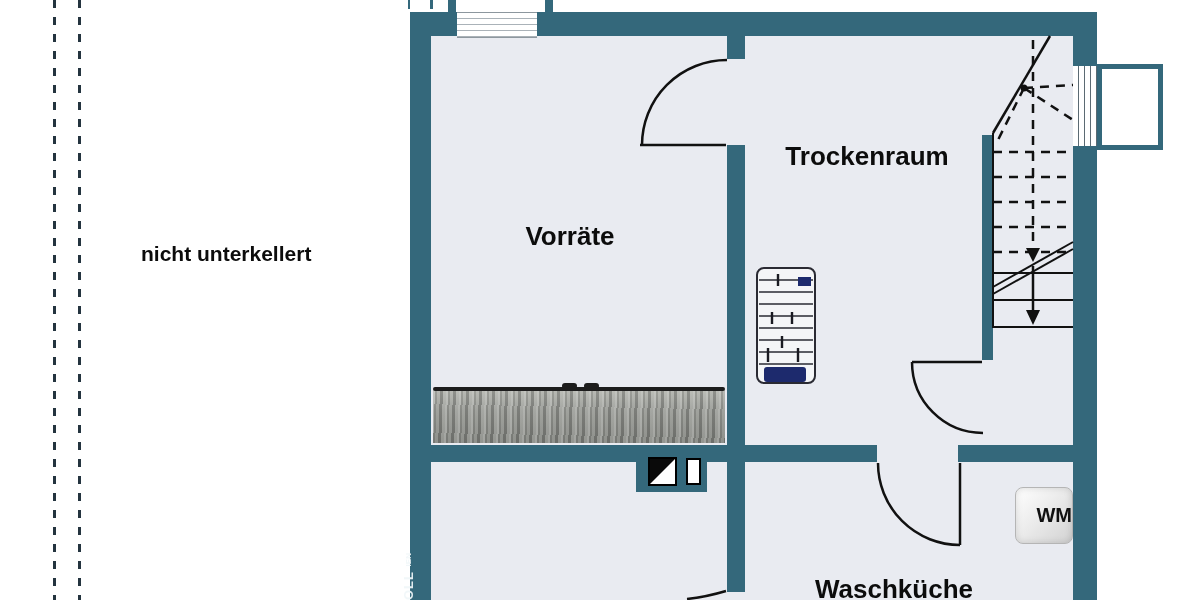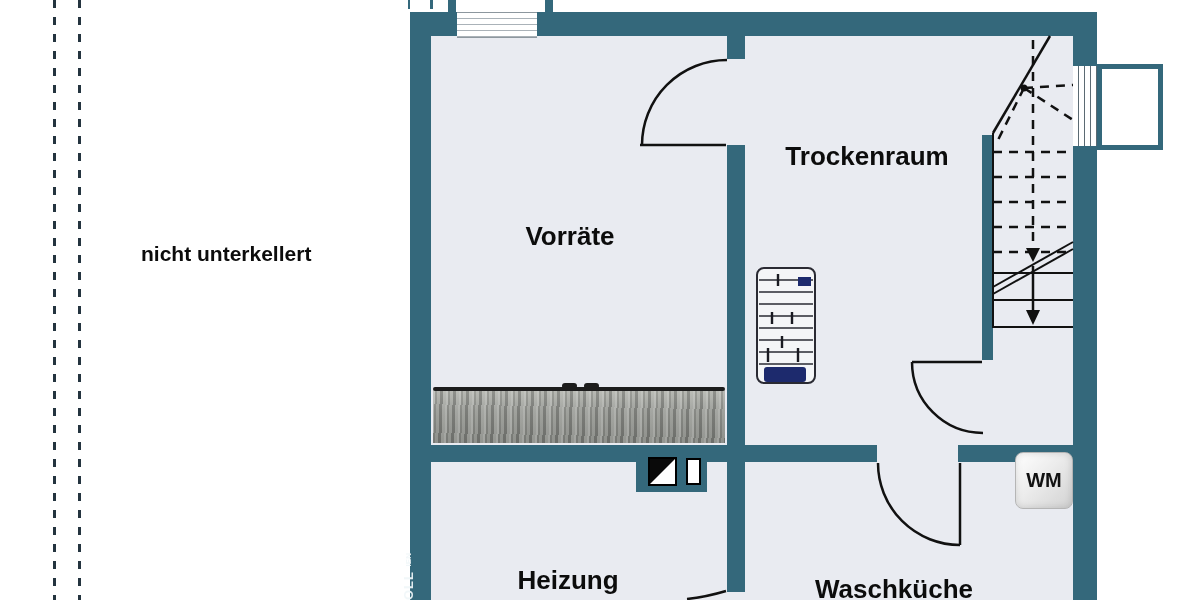--- a/index.html
+++ b/index.html
@@ -193,27 +193,26 @@
           <path d="M792,312 V324"></path>
         <path d="M782,336 V348"></path>
           <path d="M768,348 V362"></path>
           <path d="M798,348 V362"></path>
       </g>
       <rect x="798" y="277" width="13" height="9" fill="#1d2a6d"></rect>
       <rect x="764" y="367" width="42" height="15" rx="3" fill="#1d2a6d"></rect>
     </g>
   </svg>
 
-  <div class="appliance" style="top:452px;">
+  <div class="appliance" style="top:487px;justify-content:flex-end;">
     <span>WM</span>
   </div>
 
   <div class="room-label" style="left:742px; top:141px; width:250px;">Trockenraum</div>
   <div class="room-label" style="left:470px; top:221px; width:200px;">Vorräte</div>
-  <div class="room-label" style="left:468px; top:565px; width:200px;">Heizung</div>
   <div class="room-label" style="left:769px; top:574px; width:250px;">Waschküche</div>
 
   <div class="watermark">
     <span>OLL</span>
     <span class="wm2">IEN</span>
   </div>
 
 </div>
 
 </body></html>

